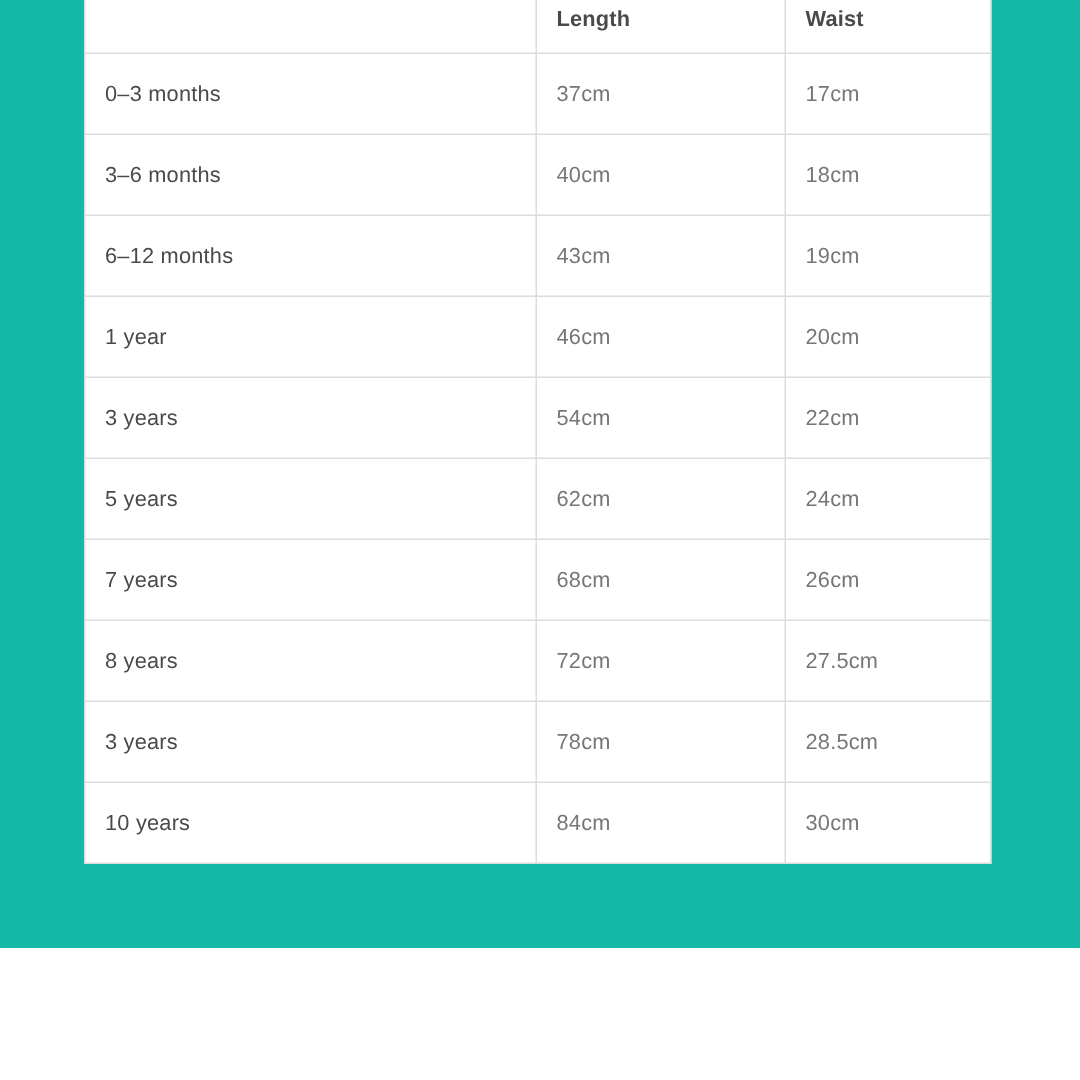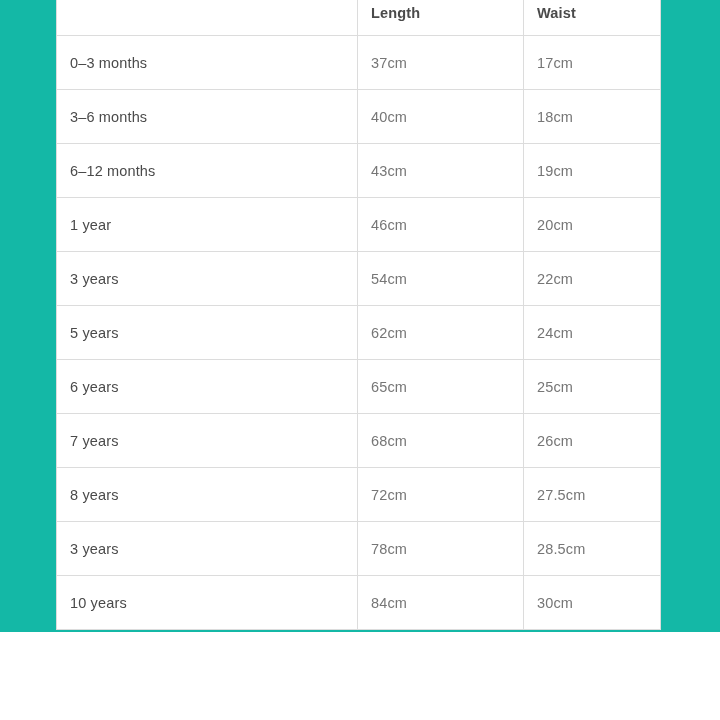--- a/index.html
+++ b/index.html
@@ -124,25 +124,20 @@
             <th class="row-label">3 years</th>
             <td class="measure">54cm</td>
             <td class="measure">22cm</td>
           </tr>
           <tr>
             <th class="row-label">5 years</th>
             <td class="measure">62cm</td>
             <td class="measure">24cm</td>
           </tr>
           <tr>
-            <th class="row-label">6 years</th>
-            <td class="measure">65cm</td>
-            <td class="measure">25cm</td>
-          </tr>
-          <tr>
             <th class="row-label">7 years</th>
             <td class="measure">68cm</td>
             <td class="measure">26cm</td>
           </tr>
           <tr>
             <th class="row-label">8 years</th>
             <td class="measure">72cm</td>
             <td class="measure">27.5cm</td>
           </tr>
           <tr>

